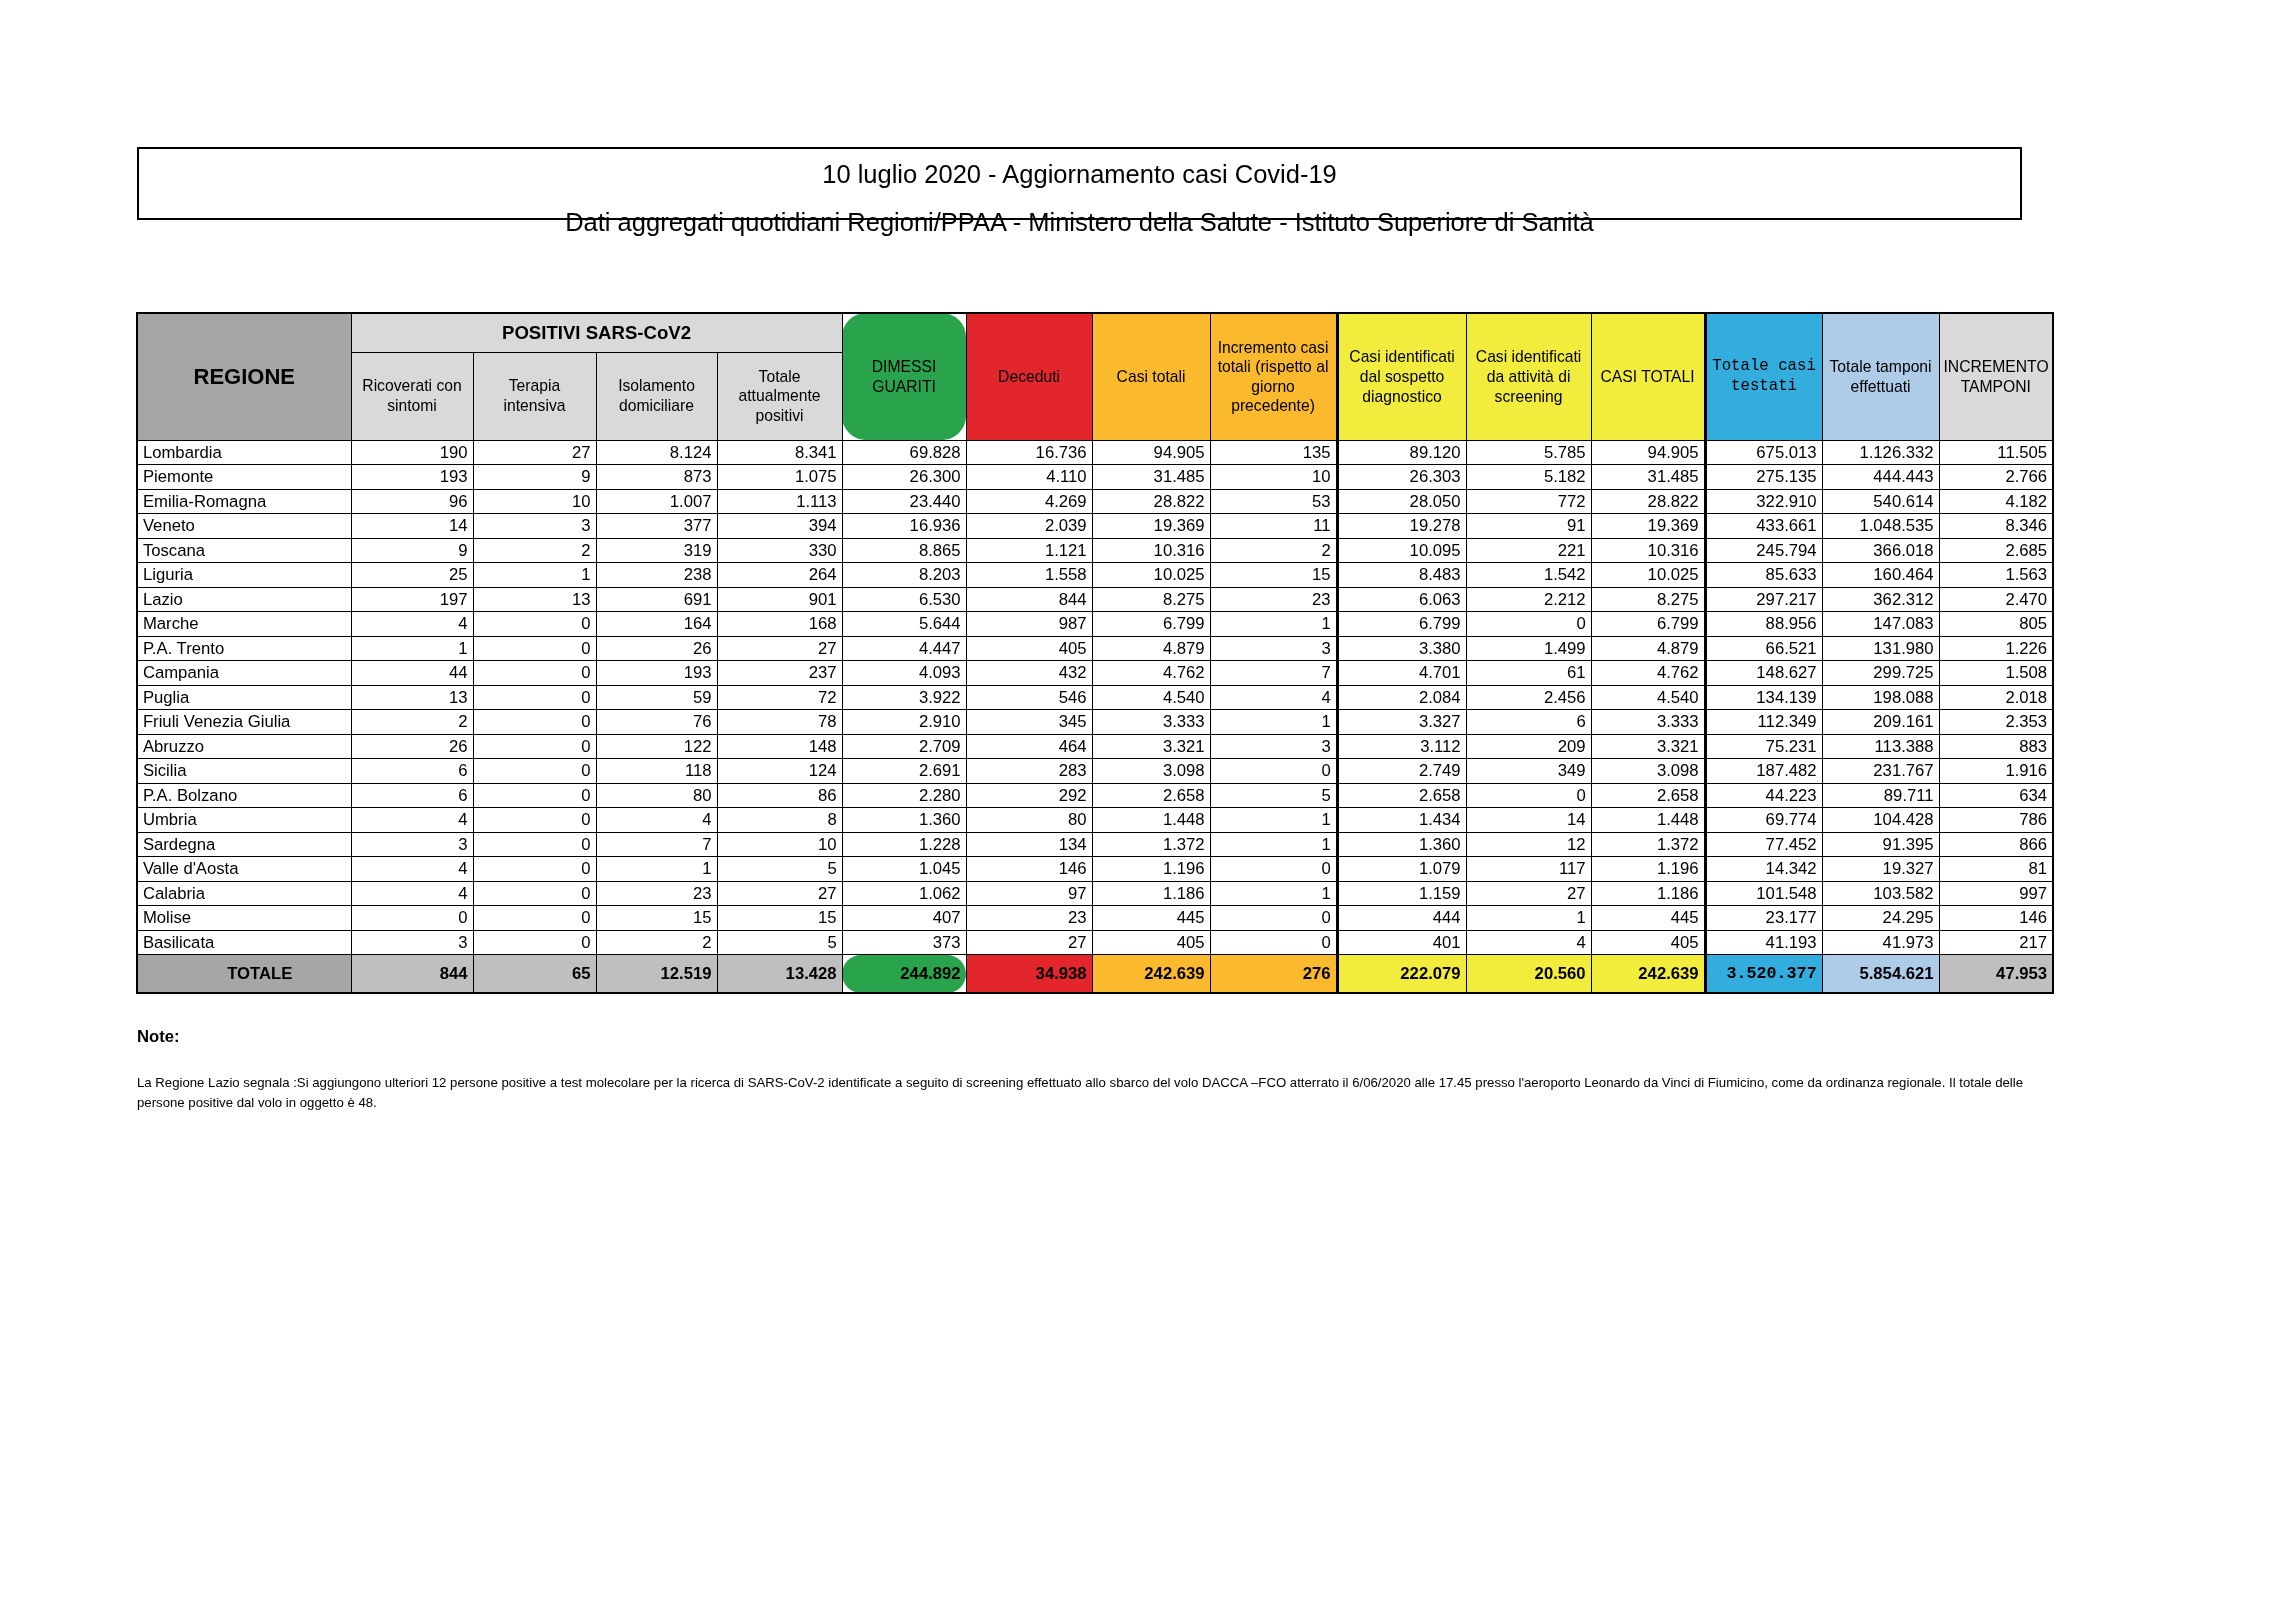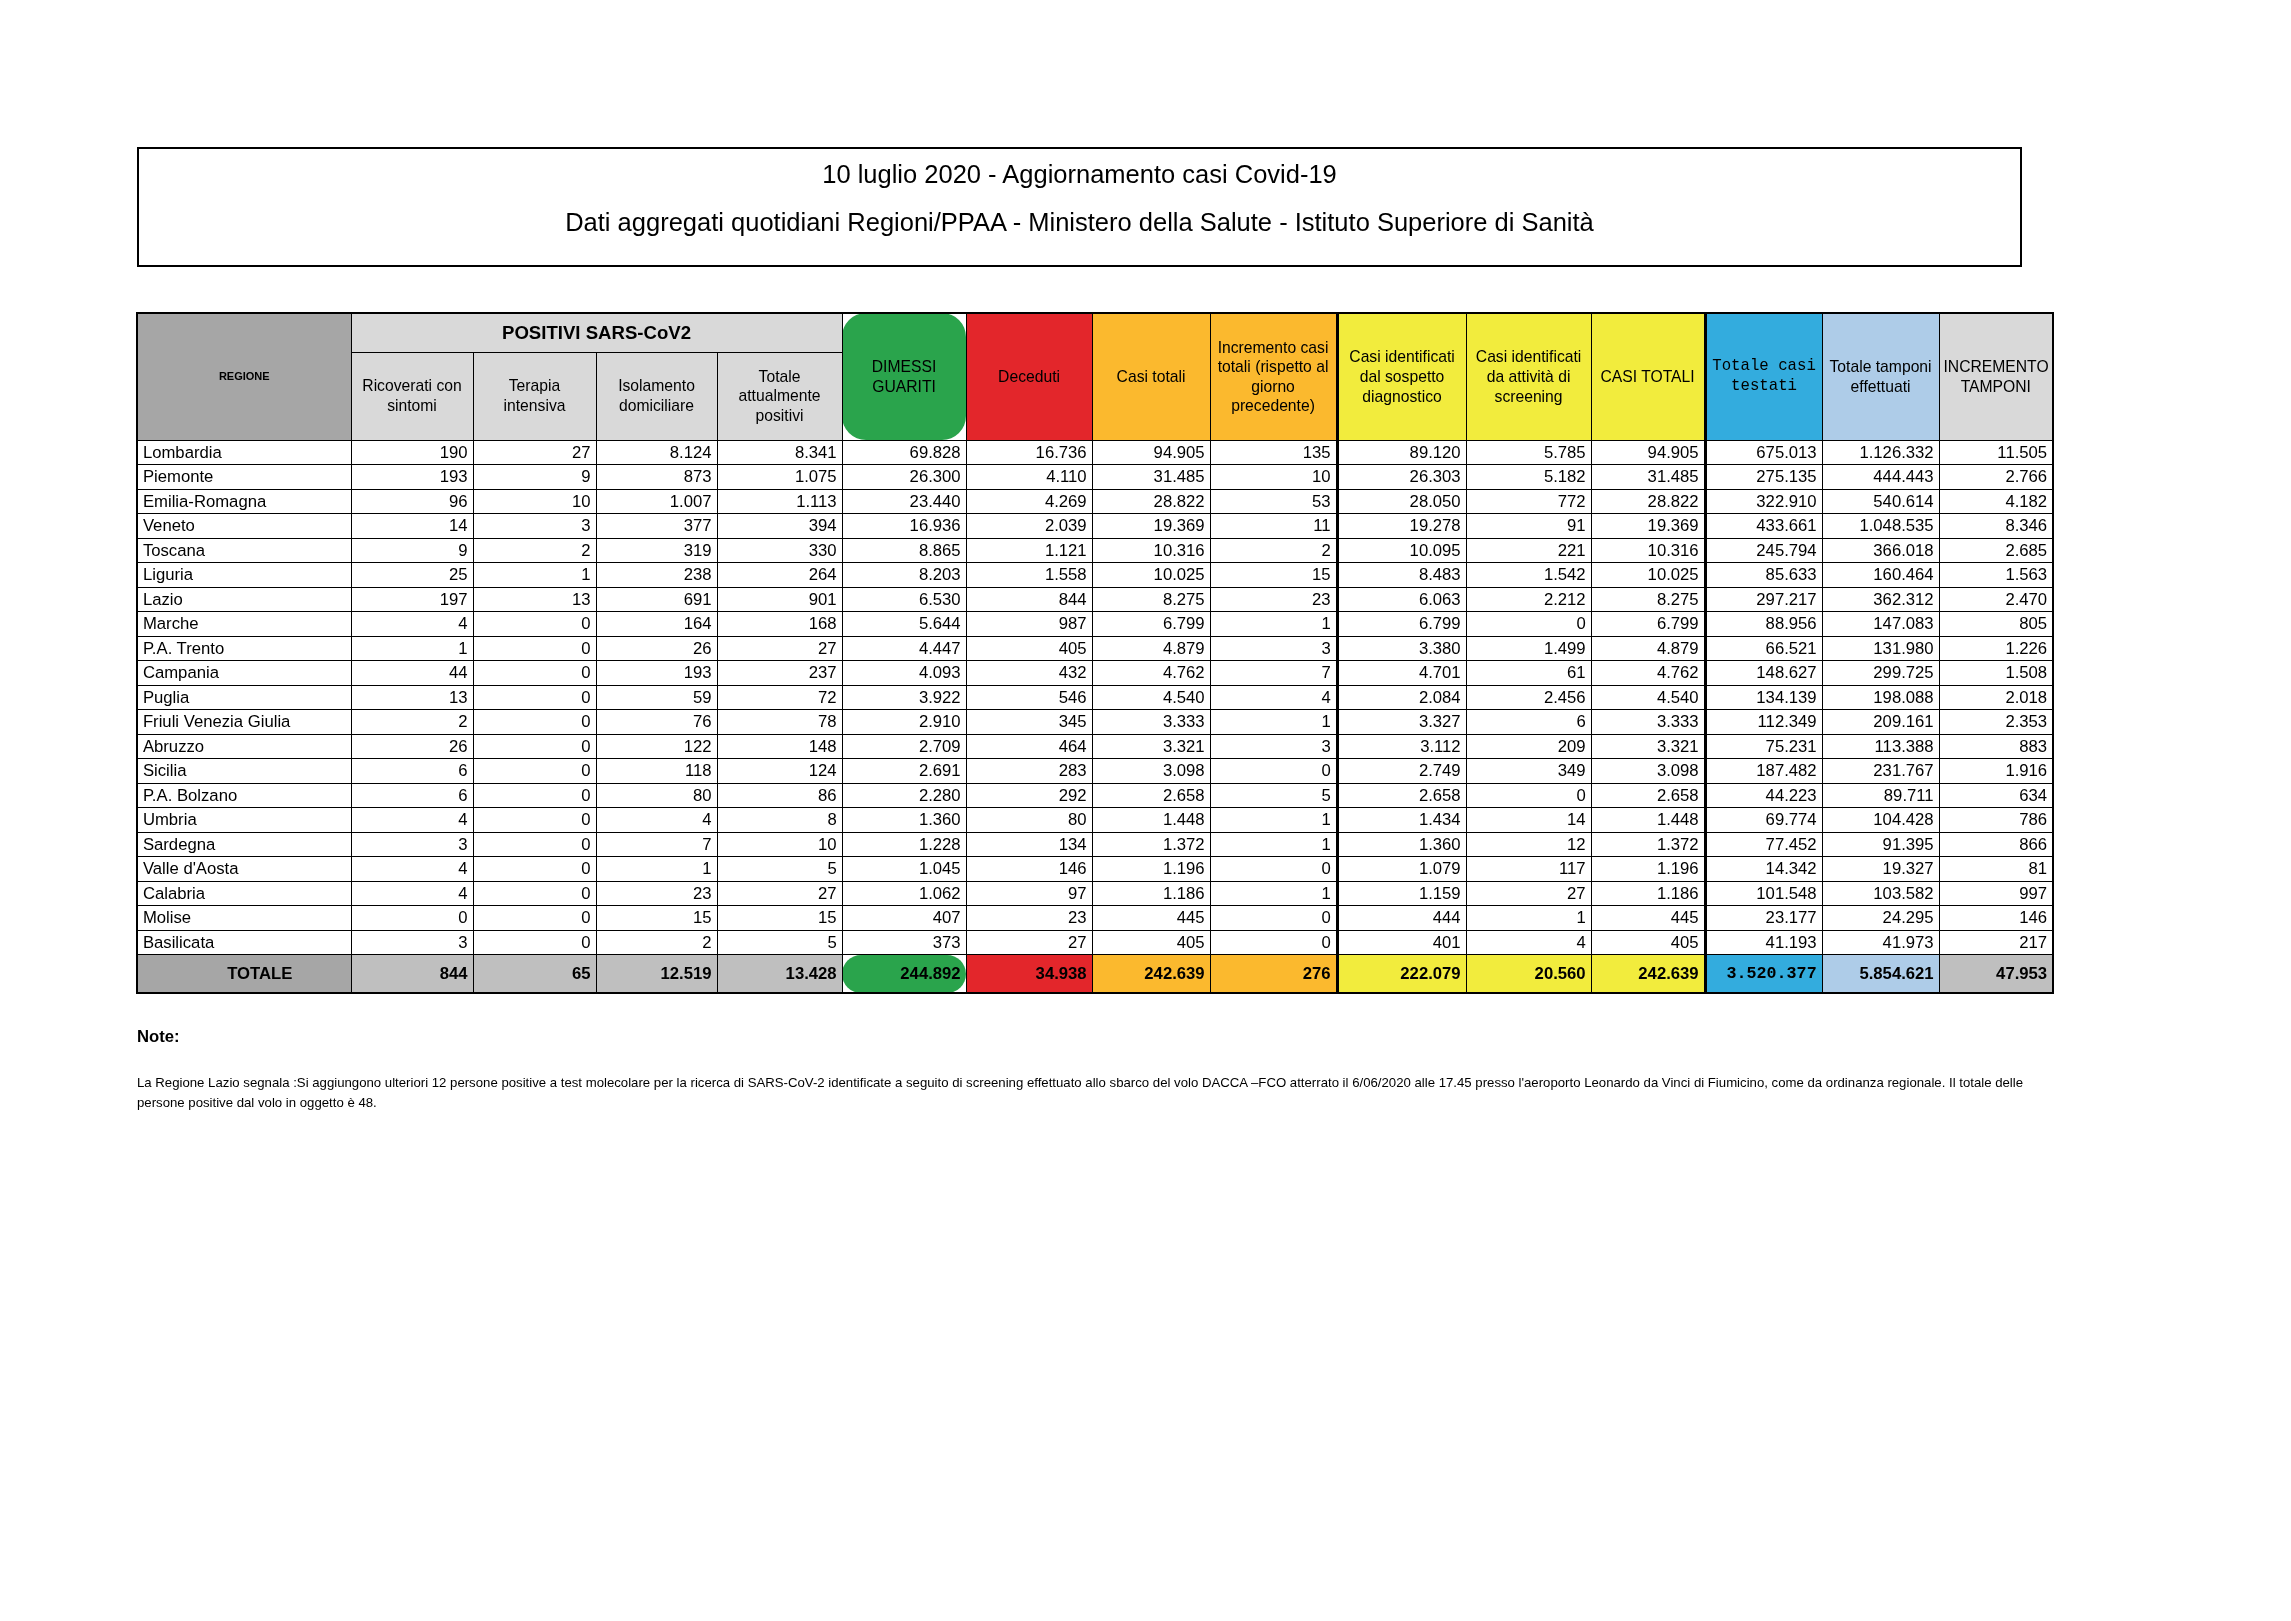--- a/index.html
+++ b/index.html
@@ -5,38 +5,38 @@
   :root{
     --c-header-gray:#A6A6A6; --c-sub-gray:#D9D9D9; --c-green:#2AA44C; --c-red:#E3262B;
     --c-orange:#FBB92E; --c-yellow:#F2EC3D; --c-blue:#33ACDE; --c-lblue:#AECCE8; --c-total-gray:#BFBFBF;
   }
   *{box-sizing:border-box; margin:0; padding:0;}
   html,body{background:#ffffff;}
   body{font-family:"Liberation Sans", sans-serif; color:#000;}
   .page{position:relative; width:2292px; height:1621px; background:#fff; overflow:hidden;}
 
   .title-box{
-    position:absolute; left:137px; top:147px; width:1885px; height:120px;
+    position:absolute; left:137px; top:147px; width:1885px; height:73px;
     border:2px solid #000; background:#fff; text-align:center;
   }
   .title-line1{margin-top:10.8px; font-size:25.5px;}
   .title-line2{margin-top:19.6px; font-size:25.5px;}
 
   table.covid{
     position:absolute; left:136px; top:312px; width:1916px;
     border-collapse:collapse; table-layout:fixed;
     border:2px solid #000;
   }
   table.covid th, table.covid td{
     border:1px solid #000; overflow:hidden; white-space:normal;
   }
   thead tr.group-row{height:39px;}
   thead tr.sub-row{height:88px;}
   thead th{font-weight:normal; font-size:15.7px; text-align:center; vertical-align:middle; line-height:1.25; padding:2px 3.9px;}
-  th.h-regione{background:var(--c-header-gray); font-weight:bold; font-size:11px;margin-left:31px;}
+  th.h-regione{background:var(--c-header-gray); font-weight:bold; font-size:22px;margin-left:31px;}
   th.h-positivi{background:var(--c-sub-gray); font-weight:bold; font-size:18.6px;}
   th.h-sub{background:var(--c-sub-gray);}
   .bg-green{background:var(--c-green);border-radius:24px;}
   .bg-red{background:var(--c-red);}
   .bg-orange{background:var(--c-orange);}
   .bg-yellow{background:var(--c-yellow);}
   .bg-blue{background:var(--c-blue);font-family:Liberation Mono, monospace;}
   .bg-lblue{background:var(--c-lblue);}
   .bg-gray-dark{background:var(--c-header-gray);padding-left:36px;}
   .bg-gray-mid{background:var(--c-total-gray);}

